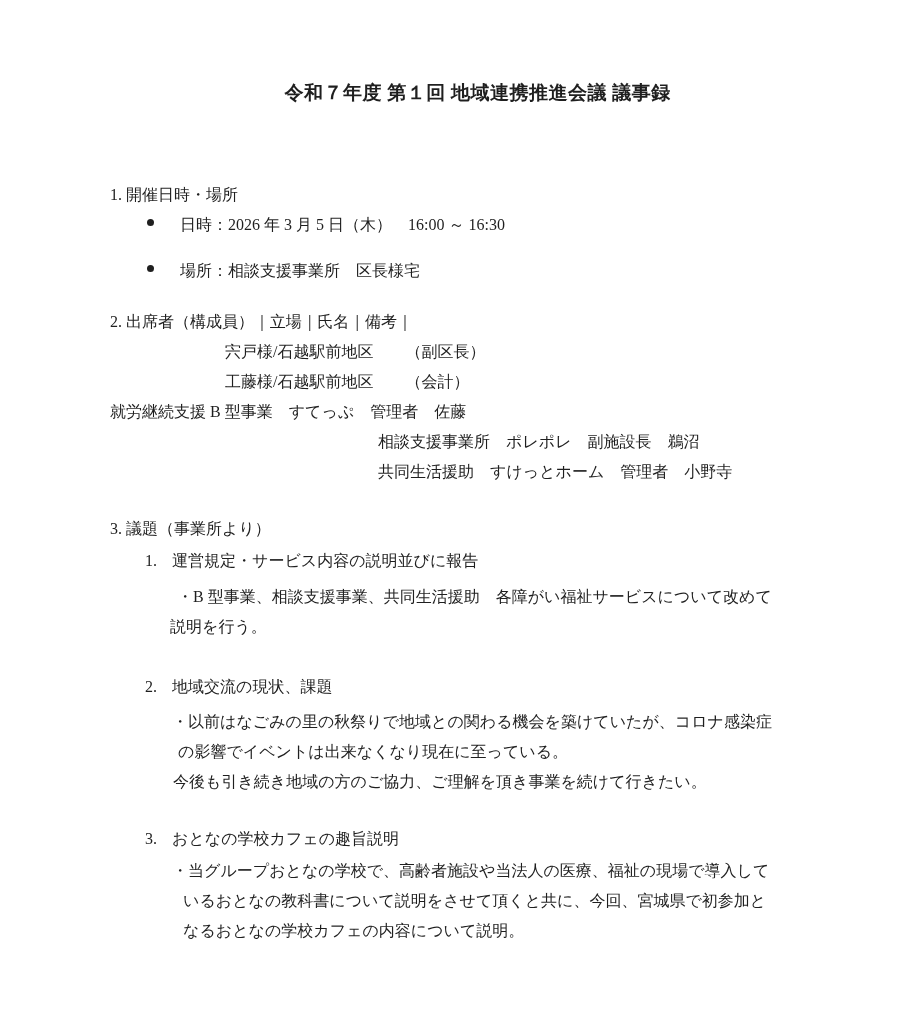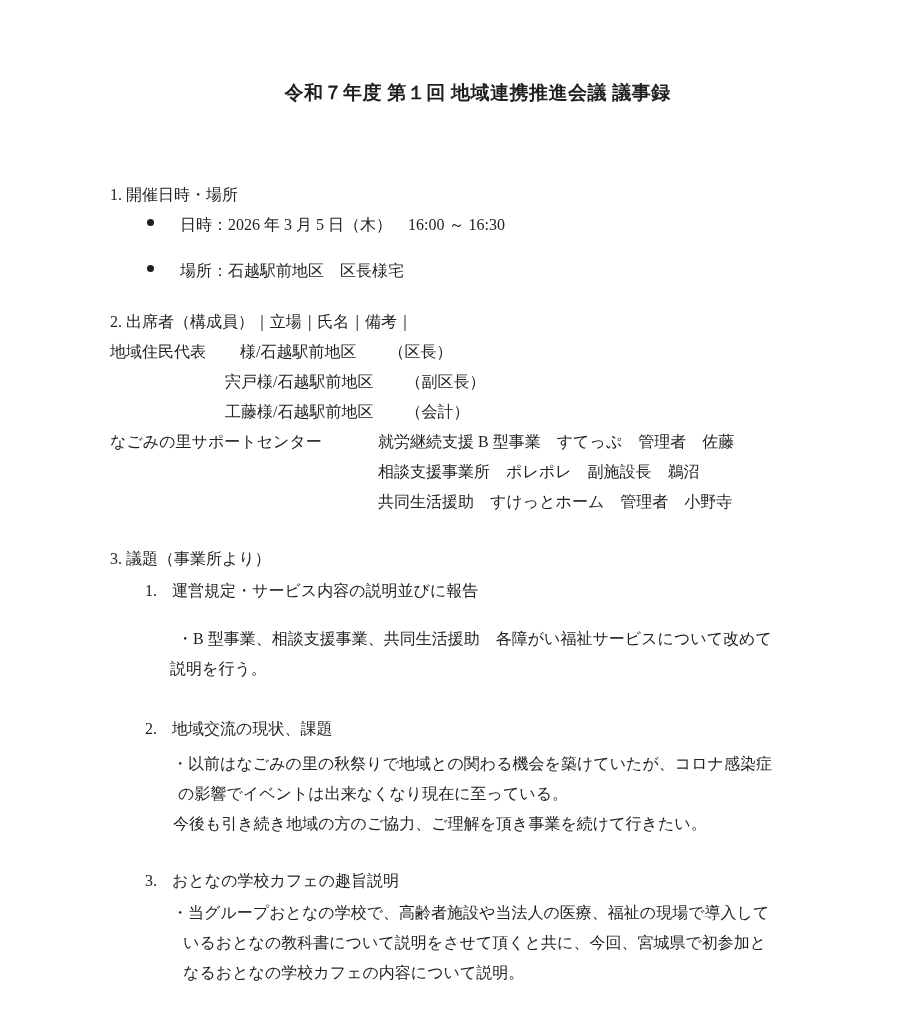--- a/index.html
+++ b/index.html
@@ -83,46 +83,41 @@
 
     <div class="line bullet-row">
       <span class="bullet-dot"></span>
       <span>日時：</span>
       <span>2026 年 3 月 5 日（木）　16:00 ～ 16:30</span>
     </div>
 
     <div class="line bullet-row" style="margin-top:16px">
       <span class="bullet-dot"></span>
       <span>場所：</span>
-      <span>石越駅前地区　区長様宅</span>
+      <span>相談支援事業所　区長様宅</span>
     </div>
 
     <div class="line sec-heading" style="margin-top:21px">2. 出席者（構成員）｜立場｜氏名｜備考｜</div>
 
-    <div class="line att-first">
-      <span class="att-label-resident">地域住民代表</span>
-      <span>様/石越駅前地区　　（区長）</span>
-    </div>
     <div class="line pl115">宍戸様/石越駅前地区　　（副区長）</div>
     <div class="line pl115">工藤様/石越駅前地区　　（会計）</div>
 
     <div class="line att-first">
-      <span class="att-label-center">なごみの里サポートセンター</span>
       <span>就労継続支援 B 型事業　すてっぷ　管理者　佐藤</span>
     </div>
     <div class="line pl268">相談支援事業所　ポレポレ　副施設長　鵜沼</div>
     <div class="line pl268">共同生活援助　すけっとホーム　管理者　小野寺</div>
 
     <div class="line sec-heading" style="margin-top:27px">3. 議題（事業所より）</div>
 
     <div class="line agenda-title" style="margin-top:2px">
       <span class="agenda-num">1.</span>
       <span>運営規定・サービス内容の説明並びに報告</span>
     </div>
-    <div class="line ind67" style="margin-top:18px">・B 型事業、相談支援事業、共同生活援助　各障がい福祉サービスについて改めて</div>
+    <div class="line ind67" style="margin-top:6px">・B 型事業、相談支援事業、共同生活援助　各障がい福祉サービスについて改めて</div>
     <div class="line ind60">説明を行う。</div>
 
     <div class="line agenda-title" style="margin-top:30px">
       <span class="agenda-num">2.</span>
       <span>地域交流の現状、課題</span>
     </div>
     <div class="line ind62" style="margin-top:5px">・以前はなごみの里の秋祭りで地域との関わる機会を築けていたが、コロナ感染症</div>
     <div class="line ind68">の影響でイベントは出来なくなり現在に至っている。</div>
     <div class="line ind63">今後も引き続き地域の方のご協力、ご理解を頂き事業を続けて行きたい。</div>
 

